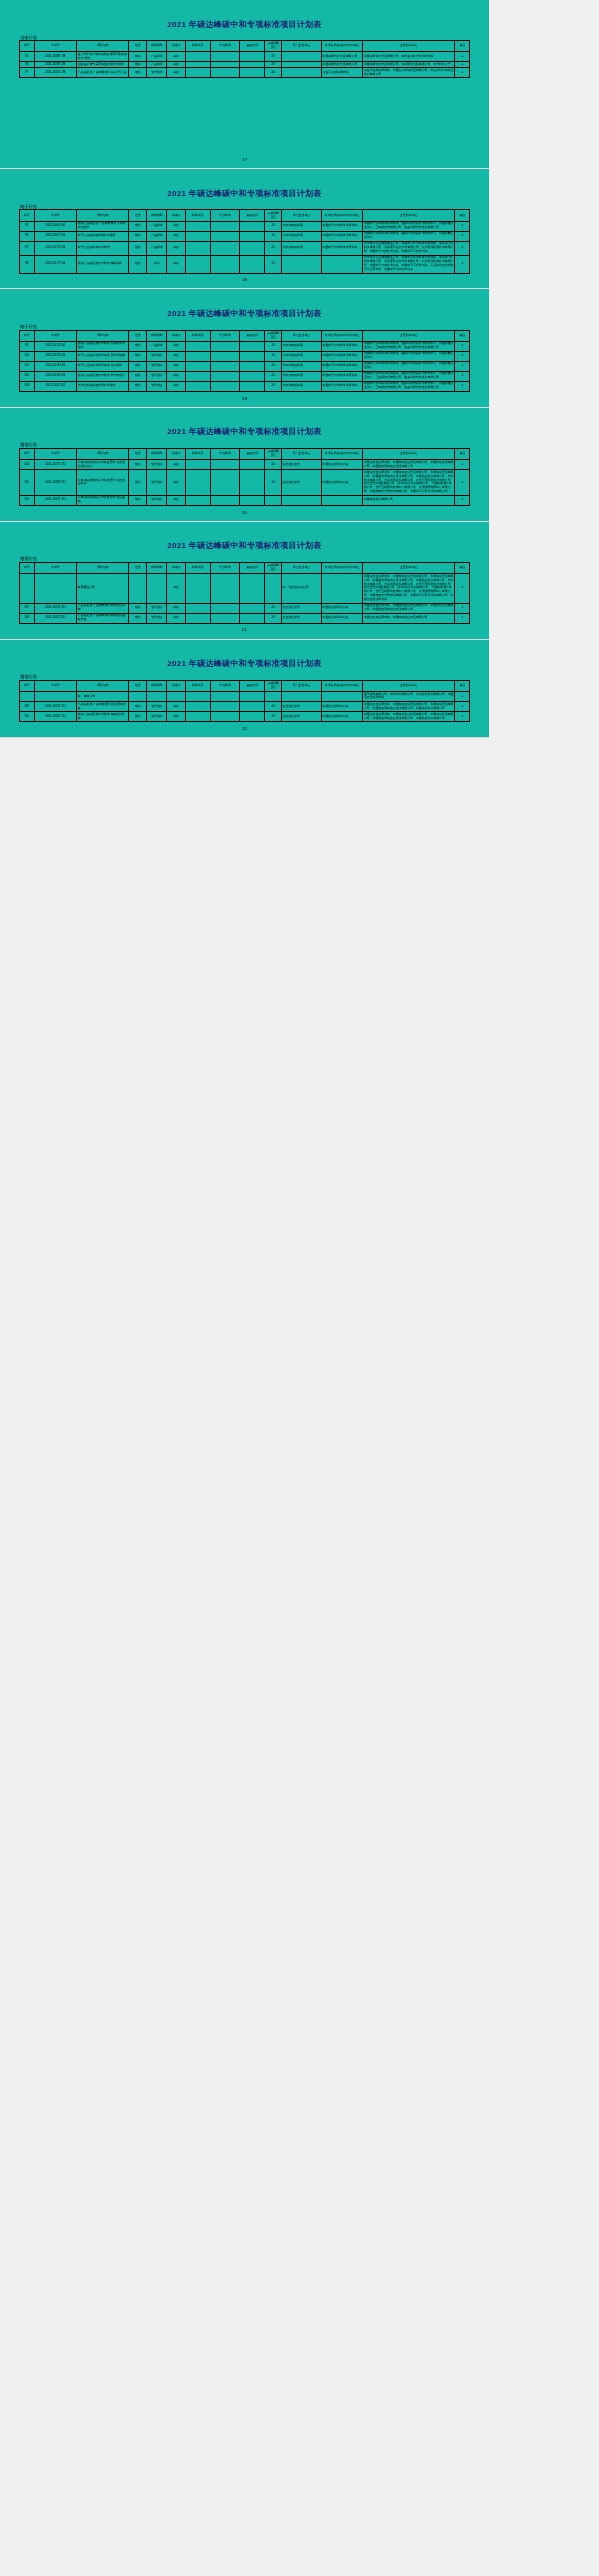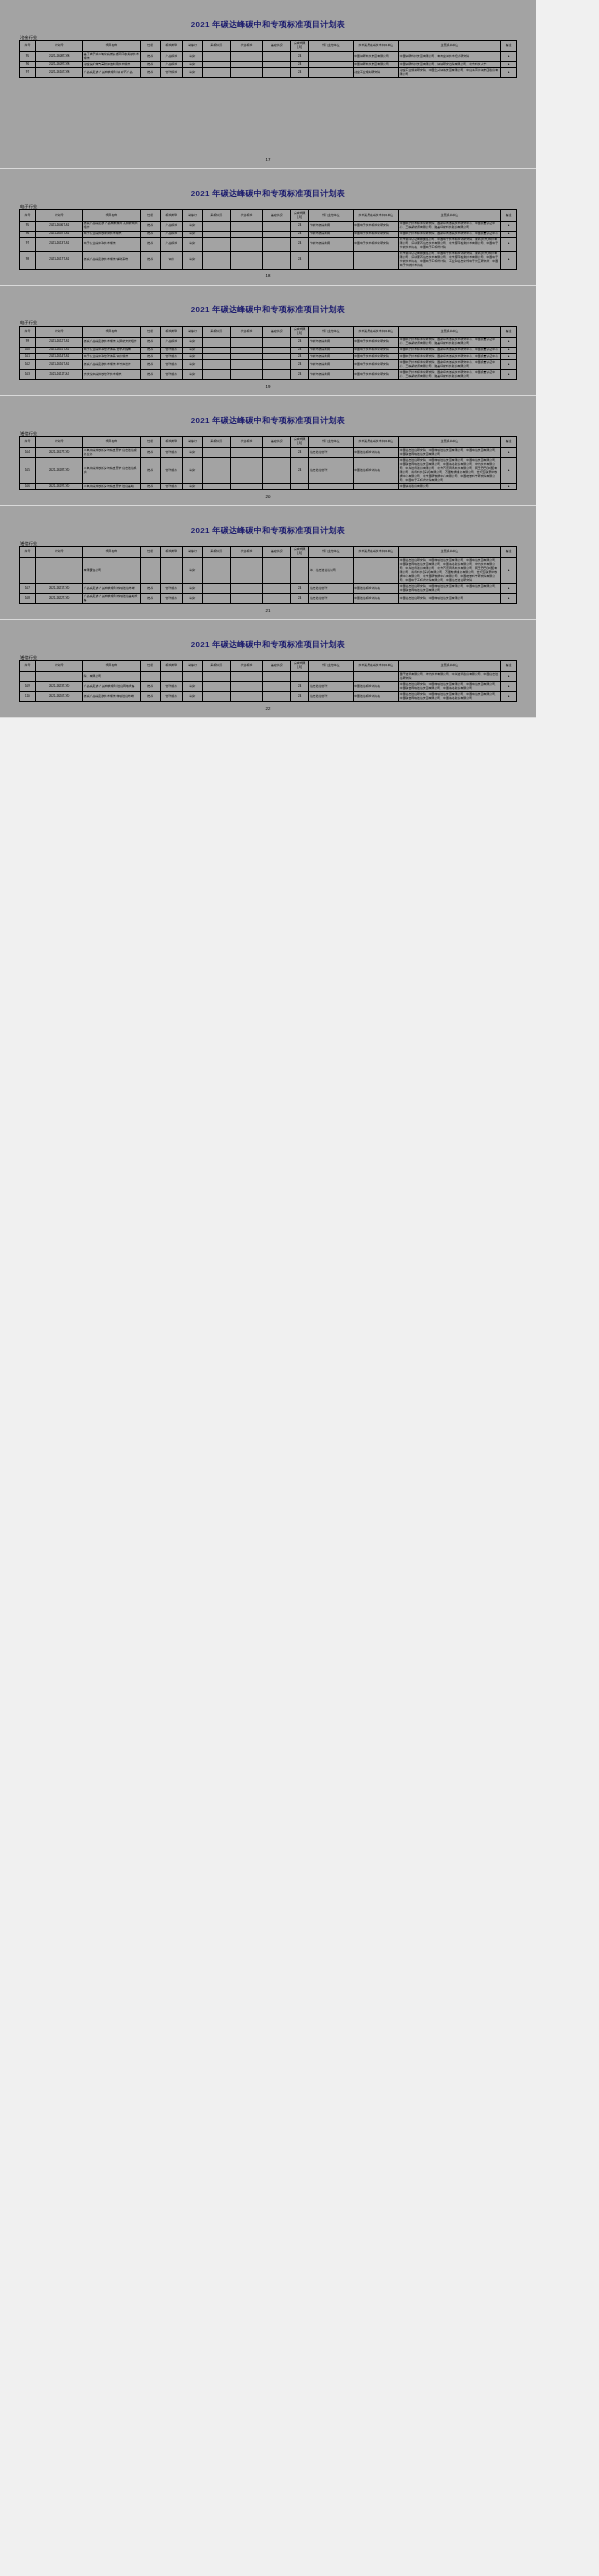--- a/index.html
+++ b/index.html
@@ -4,22 +4,22 @@
 <style>
   * { box-sizing: border-box; }
   html, body { margin:0; padding:0; }
   body {
     width: 600px;
     background: #f0f0f0;
     font-family: "Liberation Sans", sans-serif;
     color: #000;
   }
   .page {
-    width: 536px;
-    background: #a3a3a3;
+    width: 489px;
+    background: #14b8a6;
     padding: 16px 18.7px 6.2px 18.7px;
     position: relative;
     border-bottom: 0.6px solid #d9d9d9;
   }
   .page-title {
     text-align: center;
     font-size: 8px;
     font-weight: bold;
     color: #1a1a6e;
     margin: 2.5px 0 5px 0;

